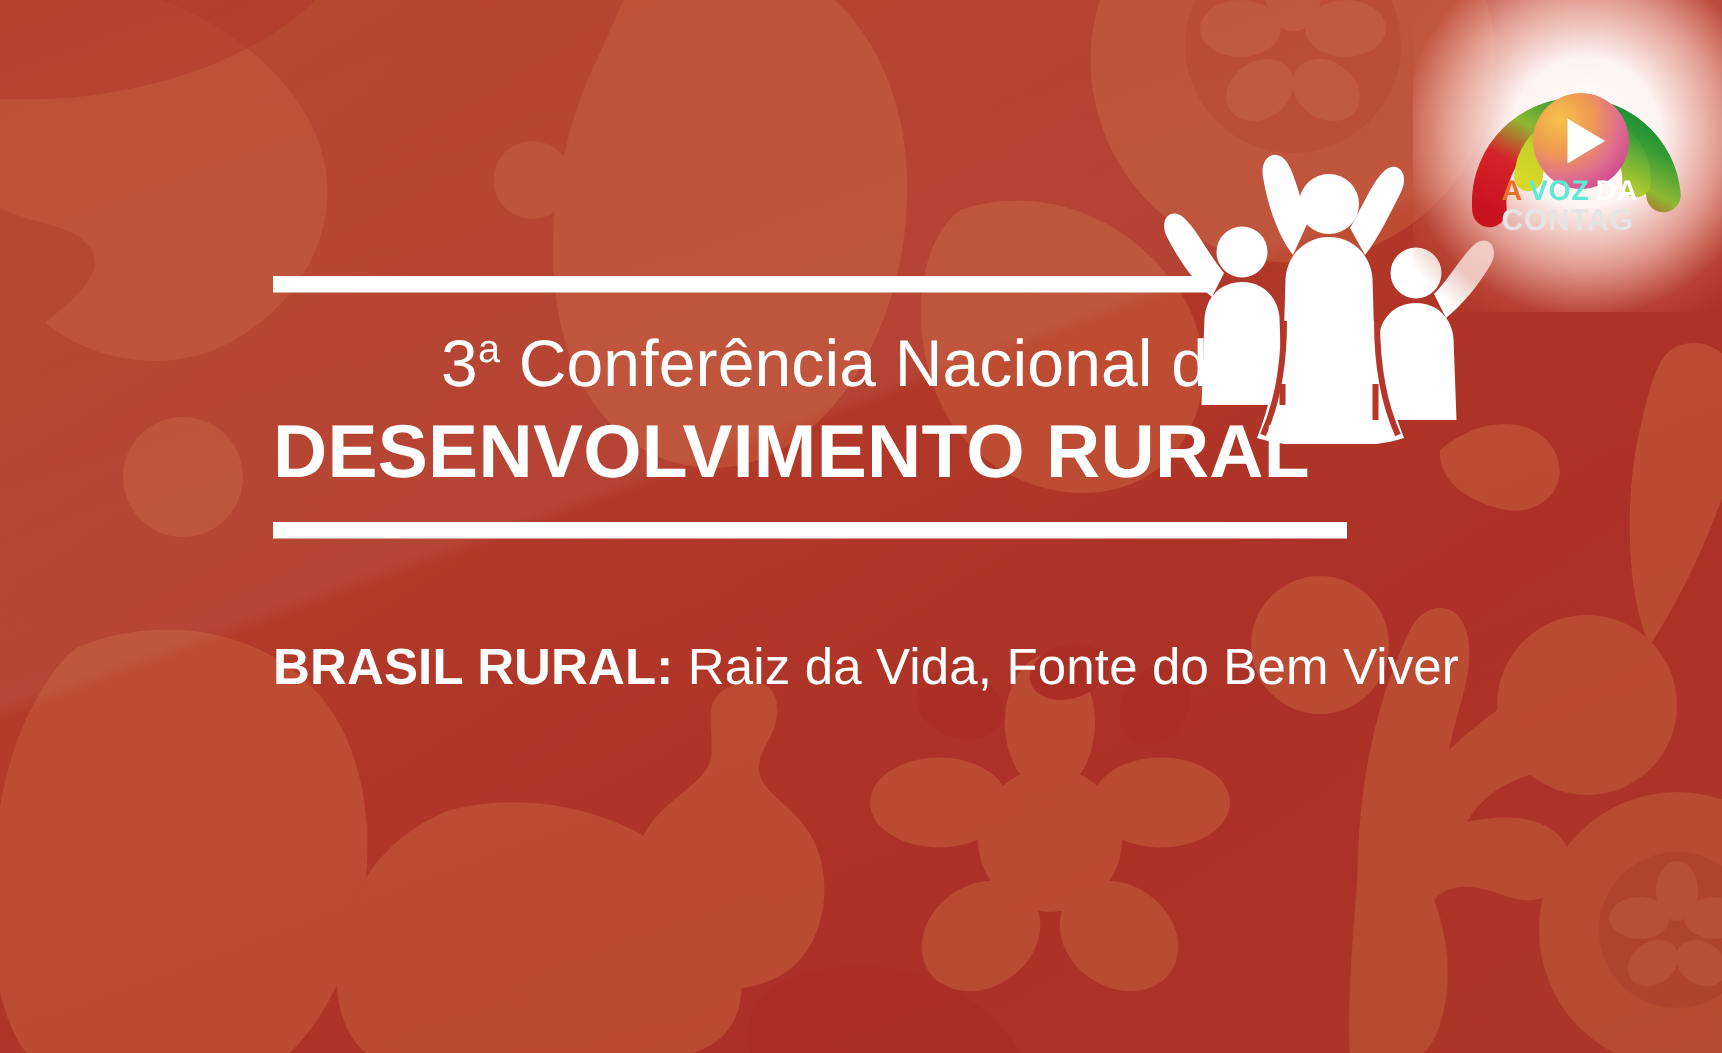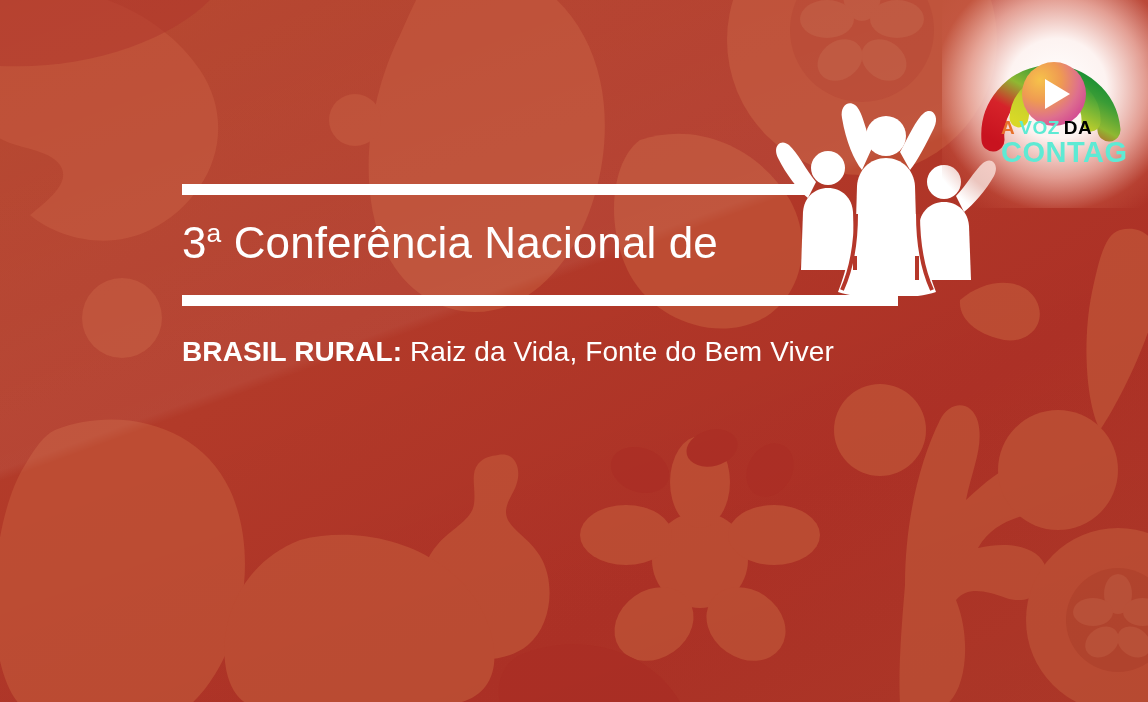--- a/index.html
+++ b/index.html
@@ -47,40 +47,42 @@
   #rule-top{ width:625px; }
   #rule-bottom{ width:716px; }
 
   .line-sub{
     color:#ffffff;
     font-size:44px;
     font-weight:300;
     letter-spacing:0.1px;
     line-height:1.0;
     white-space:nowrap;
+    text-align:center;
   }
   .line-sub sup{
     font-size:0.60em;
     vertical-align:super;
     line-height:0;
   }
   .line-main{
     color:#ffffff;
     font-size:50px;
     font-weight:bold;
     letter-spacing:0.2px;
     line-height:1.06;
     white-space:nowrap;
   }
   #tagline{
     color:#ffffff;
-    font-size:28px;
+    font-size:34px;
     font-weight:400;
     letter-spacing:0.1px;
     white-space:nowrap;
+    margin-top:37px;
   }
   #tagline .b{ font-weight:bold; }
 </style>
 </head>
 <body>
 
 <div id="banner">
 
   <div id="bg-pattern">
     <svg viewBox="0 0 1148 702" preserveAspectRatio="none" aria-hidden="true">
@@ -251,36 +253,37 @@
       <path d="M18,122 A58,58 0 1 1 134,112" fill="none" stroke="url(#arcOuter)" stroke-width="23" stroke-linecap="round"></path>
 
       <path d="M44,100 A36,36 0 0 1 116,104" fill="none" stroke="url(#arcInner)" stroke-width="19" stroke-linecap="round"></path>
 
       <circle cx="79" cy="76" r="32" fill="url(#playGrad)"></circle>
       <path d="M70,61 L70,91 L95,76 Z" fill="#ffffff"></path>
     </svg>
 
     <div style="position:absolute; left:26px; top:100px; width:140px;">
       <div style="font-size:19px; font-weight:bold; letter-spacing:0.5px; line-height:1; white-space:nowrap;">
-        <span style="color:#e8702a;">A</span><span style="display:inline-block;width:4px;"></span><span style="color:#5eead4;">VOZ</span><span style="display:inline-block;width:4px;"></span><span style="color:#000000;margin-top:48px;">DA</span>
+        <span style="color:#e8702a;">A</span><span style="display:inline-block;width:4px;"></span><span style="color:#5eead4;">VOZ</span><span style="display:inline-block;width:4px;"></span><span style="color:#ffffff;margin-top:48px;">DA</span>
       </div>
-      <div style="font-size:29px; font-weight:bold; letter-spacing:0.5px; line-height:1.05; color:#5eead4; white-space:nowrap;">CONTAG</div>
+      <div style="font-size:20px; font-weight:bold; letter-spacing:0.5px; line-height:1.05; color:#e5e5e5; white-space:nowrap;">CONTAG</div>
     </div>
   </div>
 
   <div id="text-block">
 
     <div id="rule-top" class="rule"></div>
 
     <div style="height:26px;"></div>
 
     <div class="line-sub"><span>3</span><sup>a</sup><span> Conferência Nacional de</span></div>
 
     <div style="height:10px;"></div>
 
+    <div class="line-main">DESENVOLVIMENTO RURAL</div>
 
     <div style="height:20px;"></div>
 
     <div id="rule-bottom" class="rule"></div>
 
     <div style="height:30px;"></div>
 
     <div id="tagline"><span class="b">BRASIL RURAL:</span><span> Raiz da Vida, Fonte do Bem Viver</span></div>
   </div>
 

